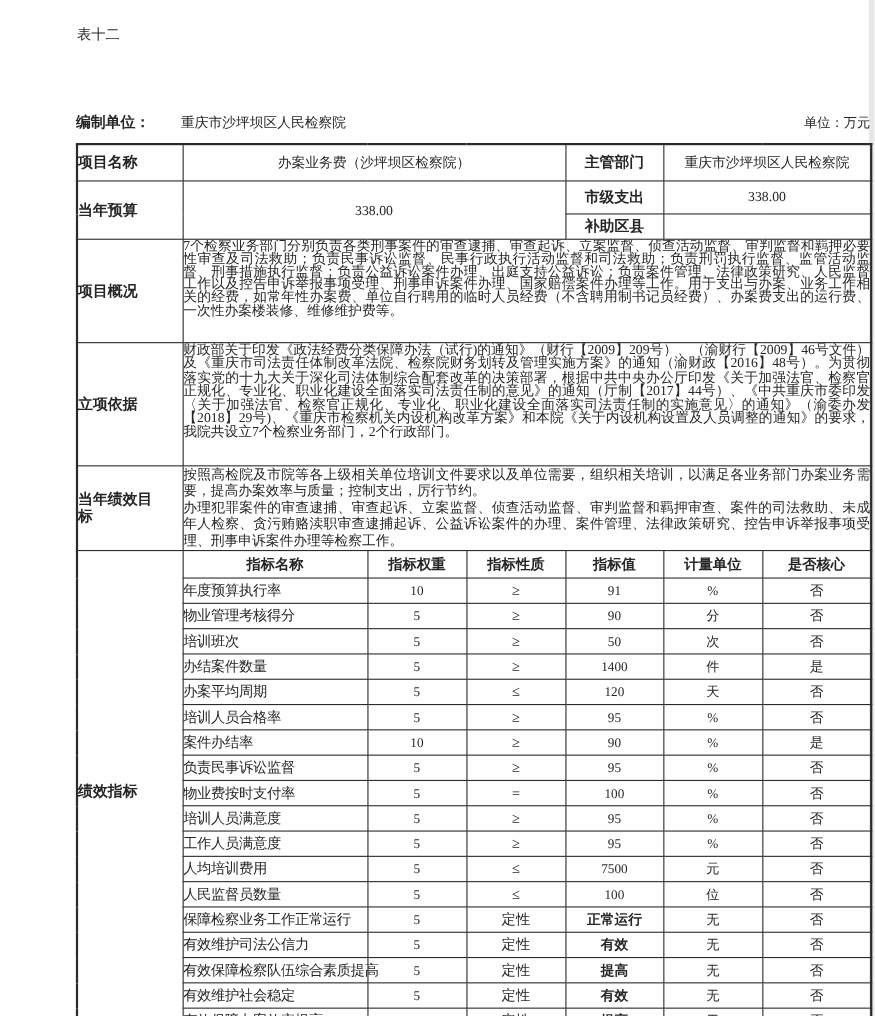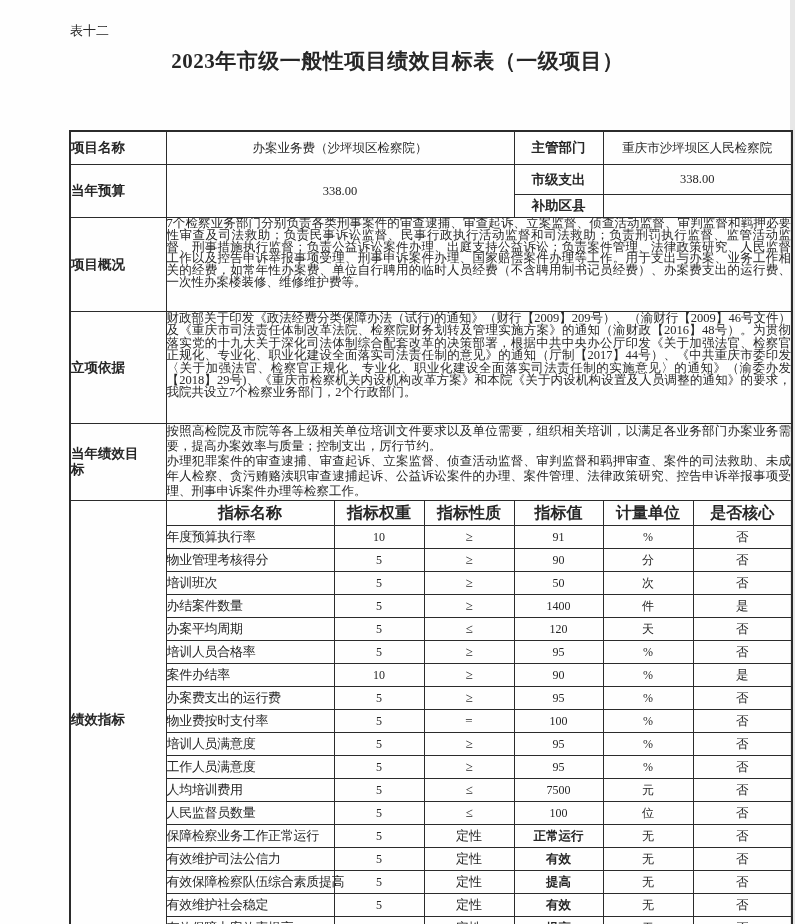--- a/index.html
+++ b/index.html
@@ -50,38 +50,43 @@
   .lh-b{line-height:12.4px;}
   .lh-c{line-height:15px;}
   .goal-lbl{display:inline-block;width:72px;line-height:16px;}
   tr.r1 td{height:32px;}
   tr.r2 td{height:29px;}
   tr.r3 td{height:22px;}
   tr.rh th{height:24px;}
   tr.ind td{height:22px;}
   th.ih{
     font-family:"Liberation Sans","DejaVu Sans",sans-serif;
-    font-weight:bold;font-size:16px;text-align:center;
+    font-weight:bold;font-size:13px;text-align:center;
   }
   td.iname{font-size:13px;text-align:left;padding-left:4px;white-space:nowrap;letter-spacing:-.3px;}
   td.num{font-size:12px;}
   td.nat{font-size:13px;}
   td.unit{font-size:12px;}
   td.core{font-size:12.5px;}
   td.qval{font-family:"Liberation Sans","DejaVu Sans",sans-serif;font-weight:bold;font-size:12.5px;margin-left:24px;}
 </style>
 </head>
 <body>
 
 <div class="sheet">
 
   <div class="tag">表十二</div>
 
-  <div class="doc-title">2023年市级一般性项目绩效目标表（一级项目）</div>
-
+
+  <div class="meta">
+    <div>
+      <span class="meta-lbl">编制单位：</span><span class="meta-val">重庆市沙坪坝区人民检察院</span>
+    </div>
+    <div class="meta-unit">单位：万元</div>
+  </div>
 
   <table class="main">
     <colgroup>
       <col style="width:96px">
         <col style="width:168px">
         <col style="width:90px">
       <col style="width:90px">
         <col style="width:89px">
         <col style="width:90px">
         <col style="width:99px">
@@ -186,21 +191,21 @@
         </tr>
         <tr class="ind">
           <td class="iname">案件办结率</td>
           <td class="num ctr">10</td>
           <td class="nat ctr">≥</td>
           <td class="num ctr">90</td>
           <td class="unit ctr">%</td>
           <td class="core ctr">是</td>
         </tr>
         <tr class="ind">
-          <td class="iname">办案费支出的运行费</td>
+          <td class="iname">负责民事诉讼监督</td>
           <td class="num ctr">5</td>
           <td class="nat ctr">≥</td>
           <td class="num ctr">95</td>
           <td class="unit ctr">%</td>
           <td class="core ctr">否</td>
         </tr>
         <tr class="ind">
           <td class="iname">物业费按时支付率</td>
           <td class="num ctr">5</td>
           <td class="nat ctr">=</td>

